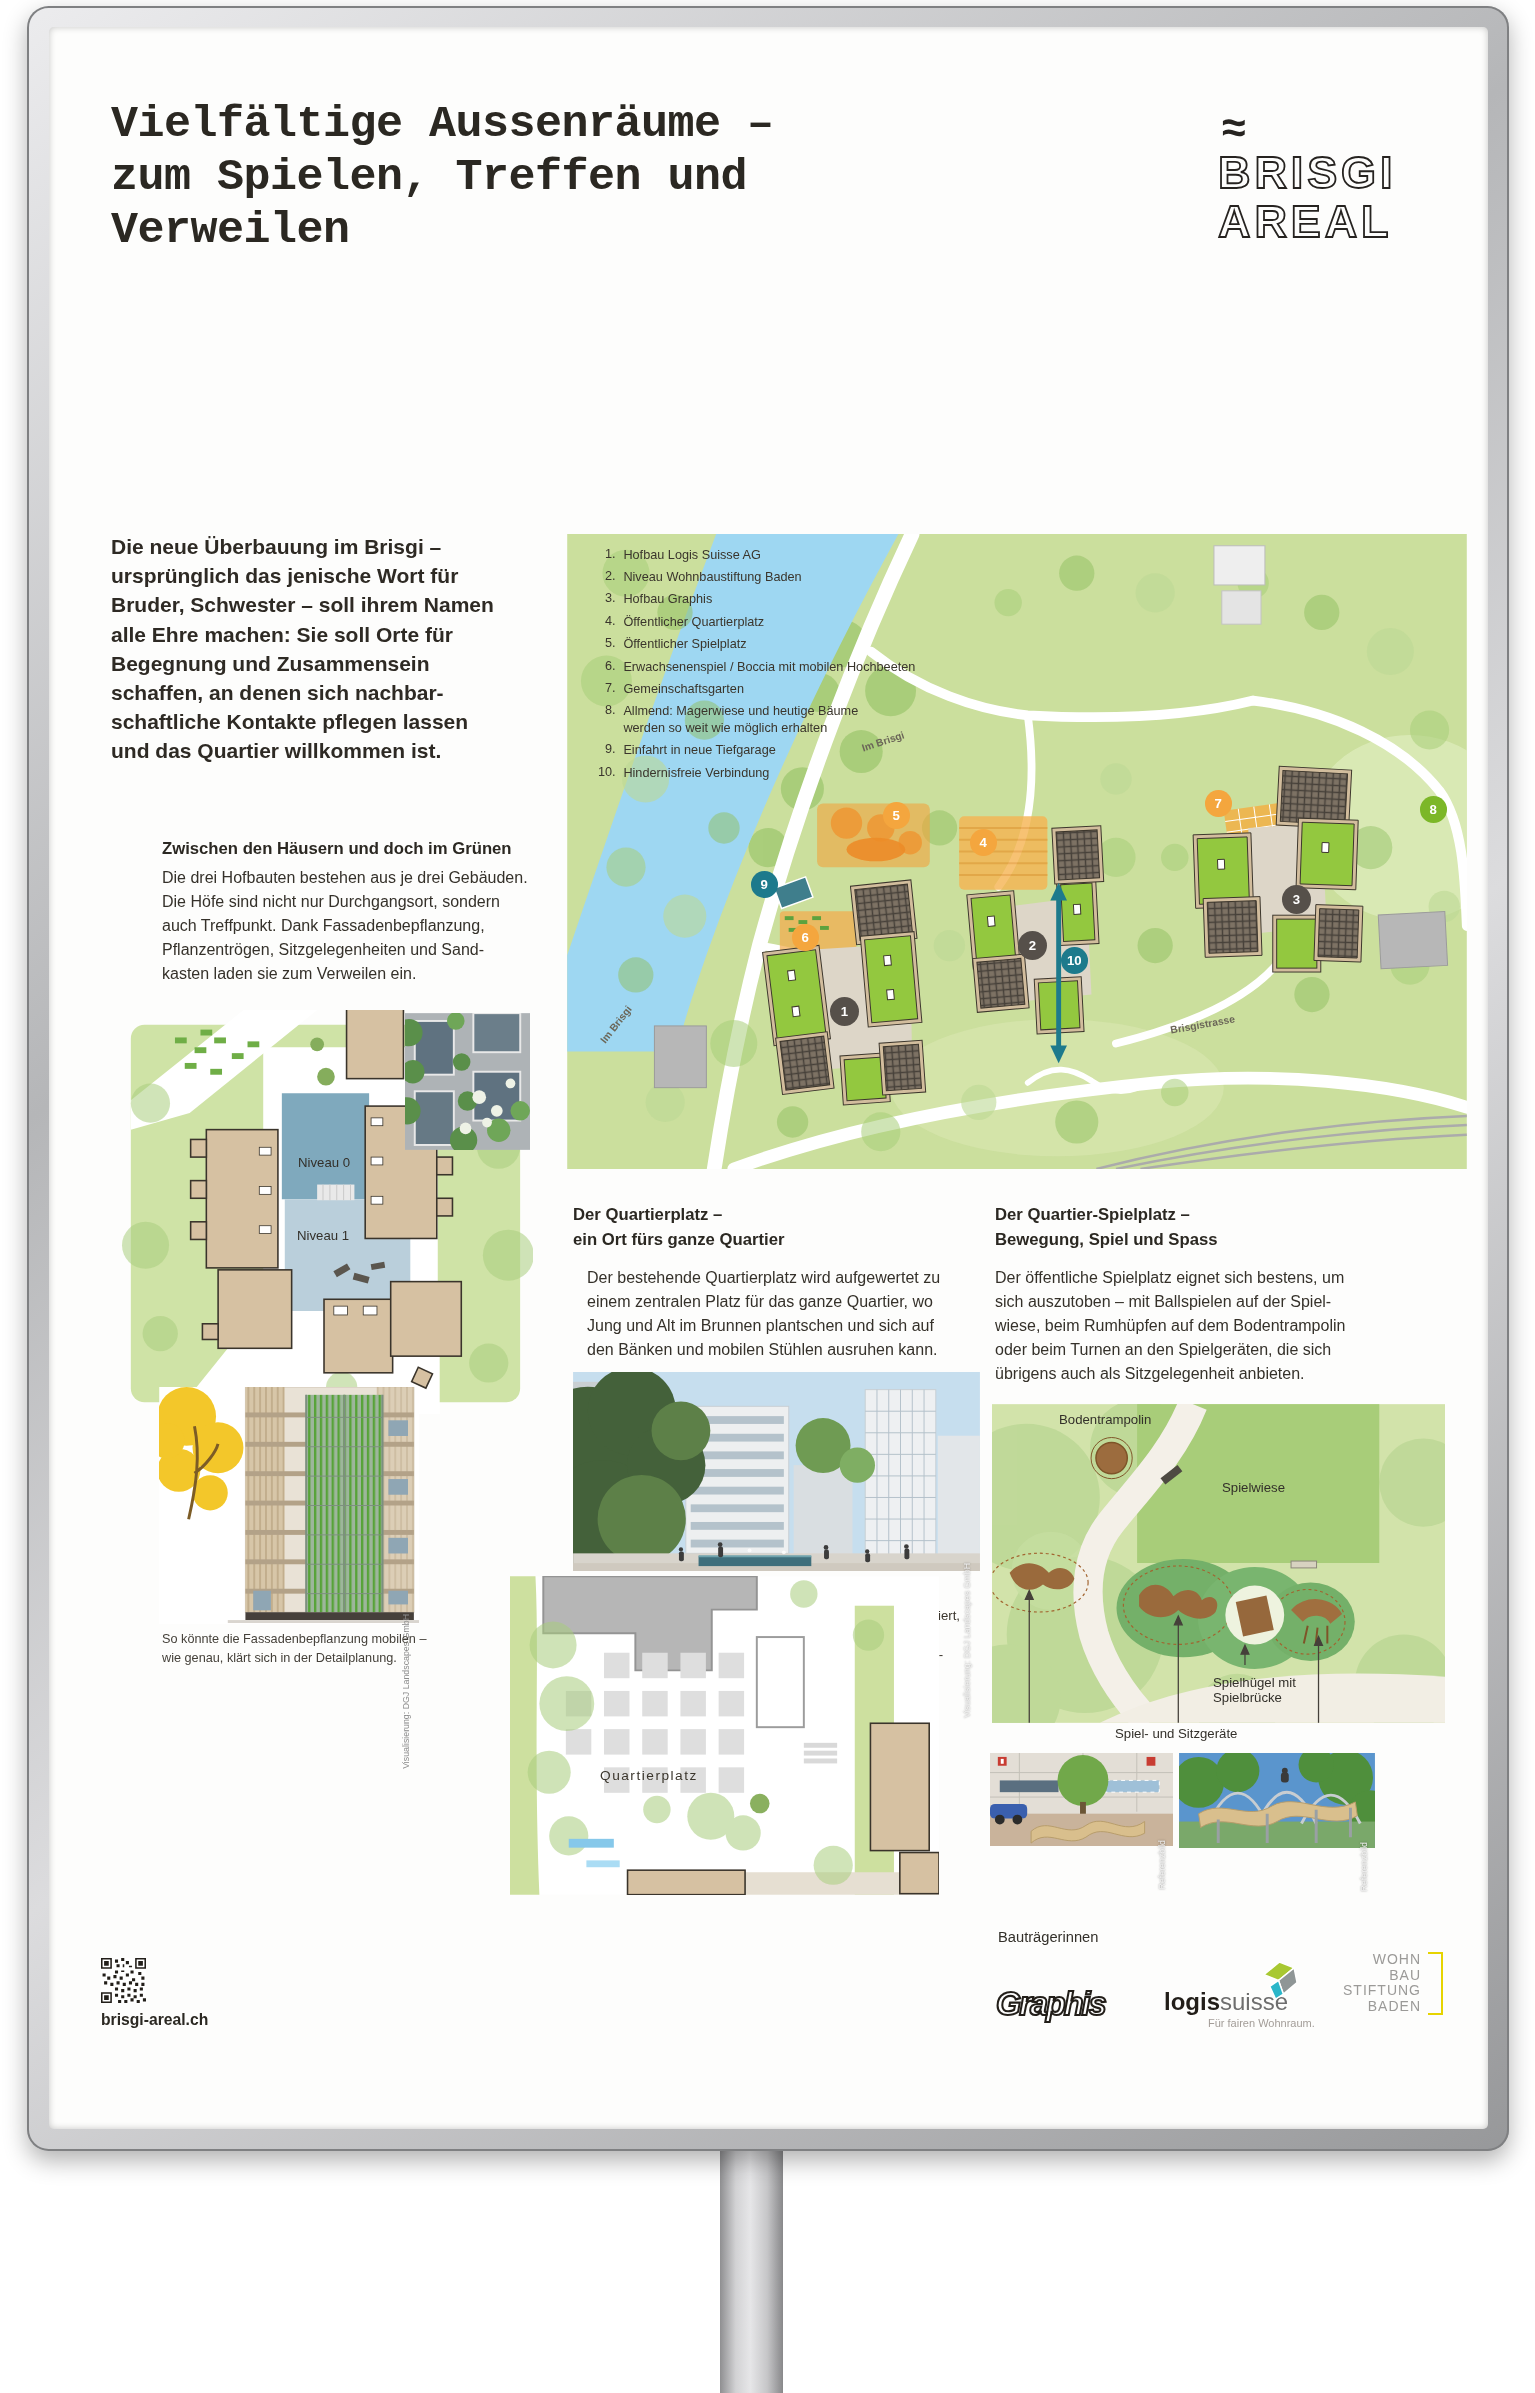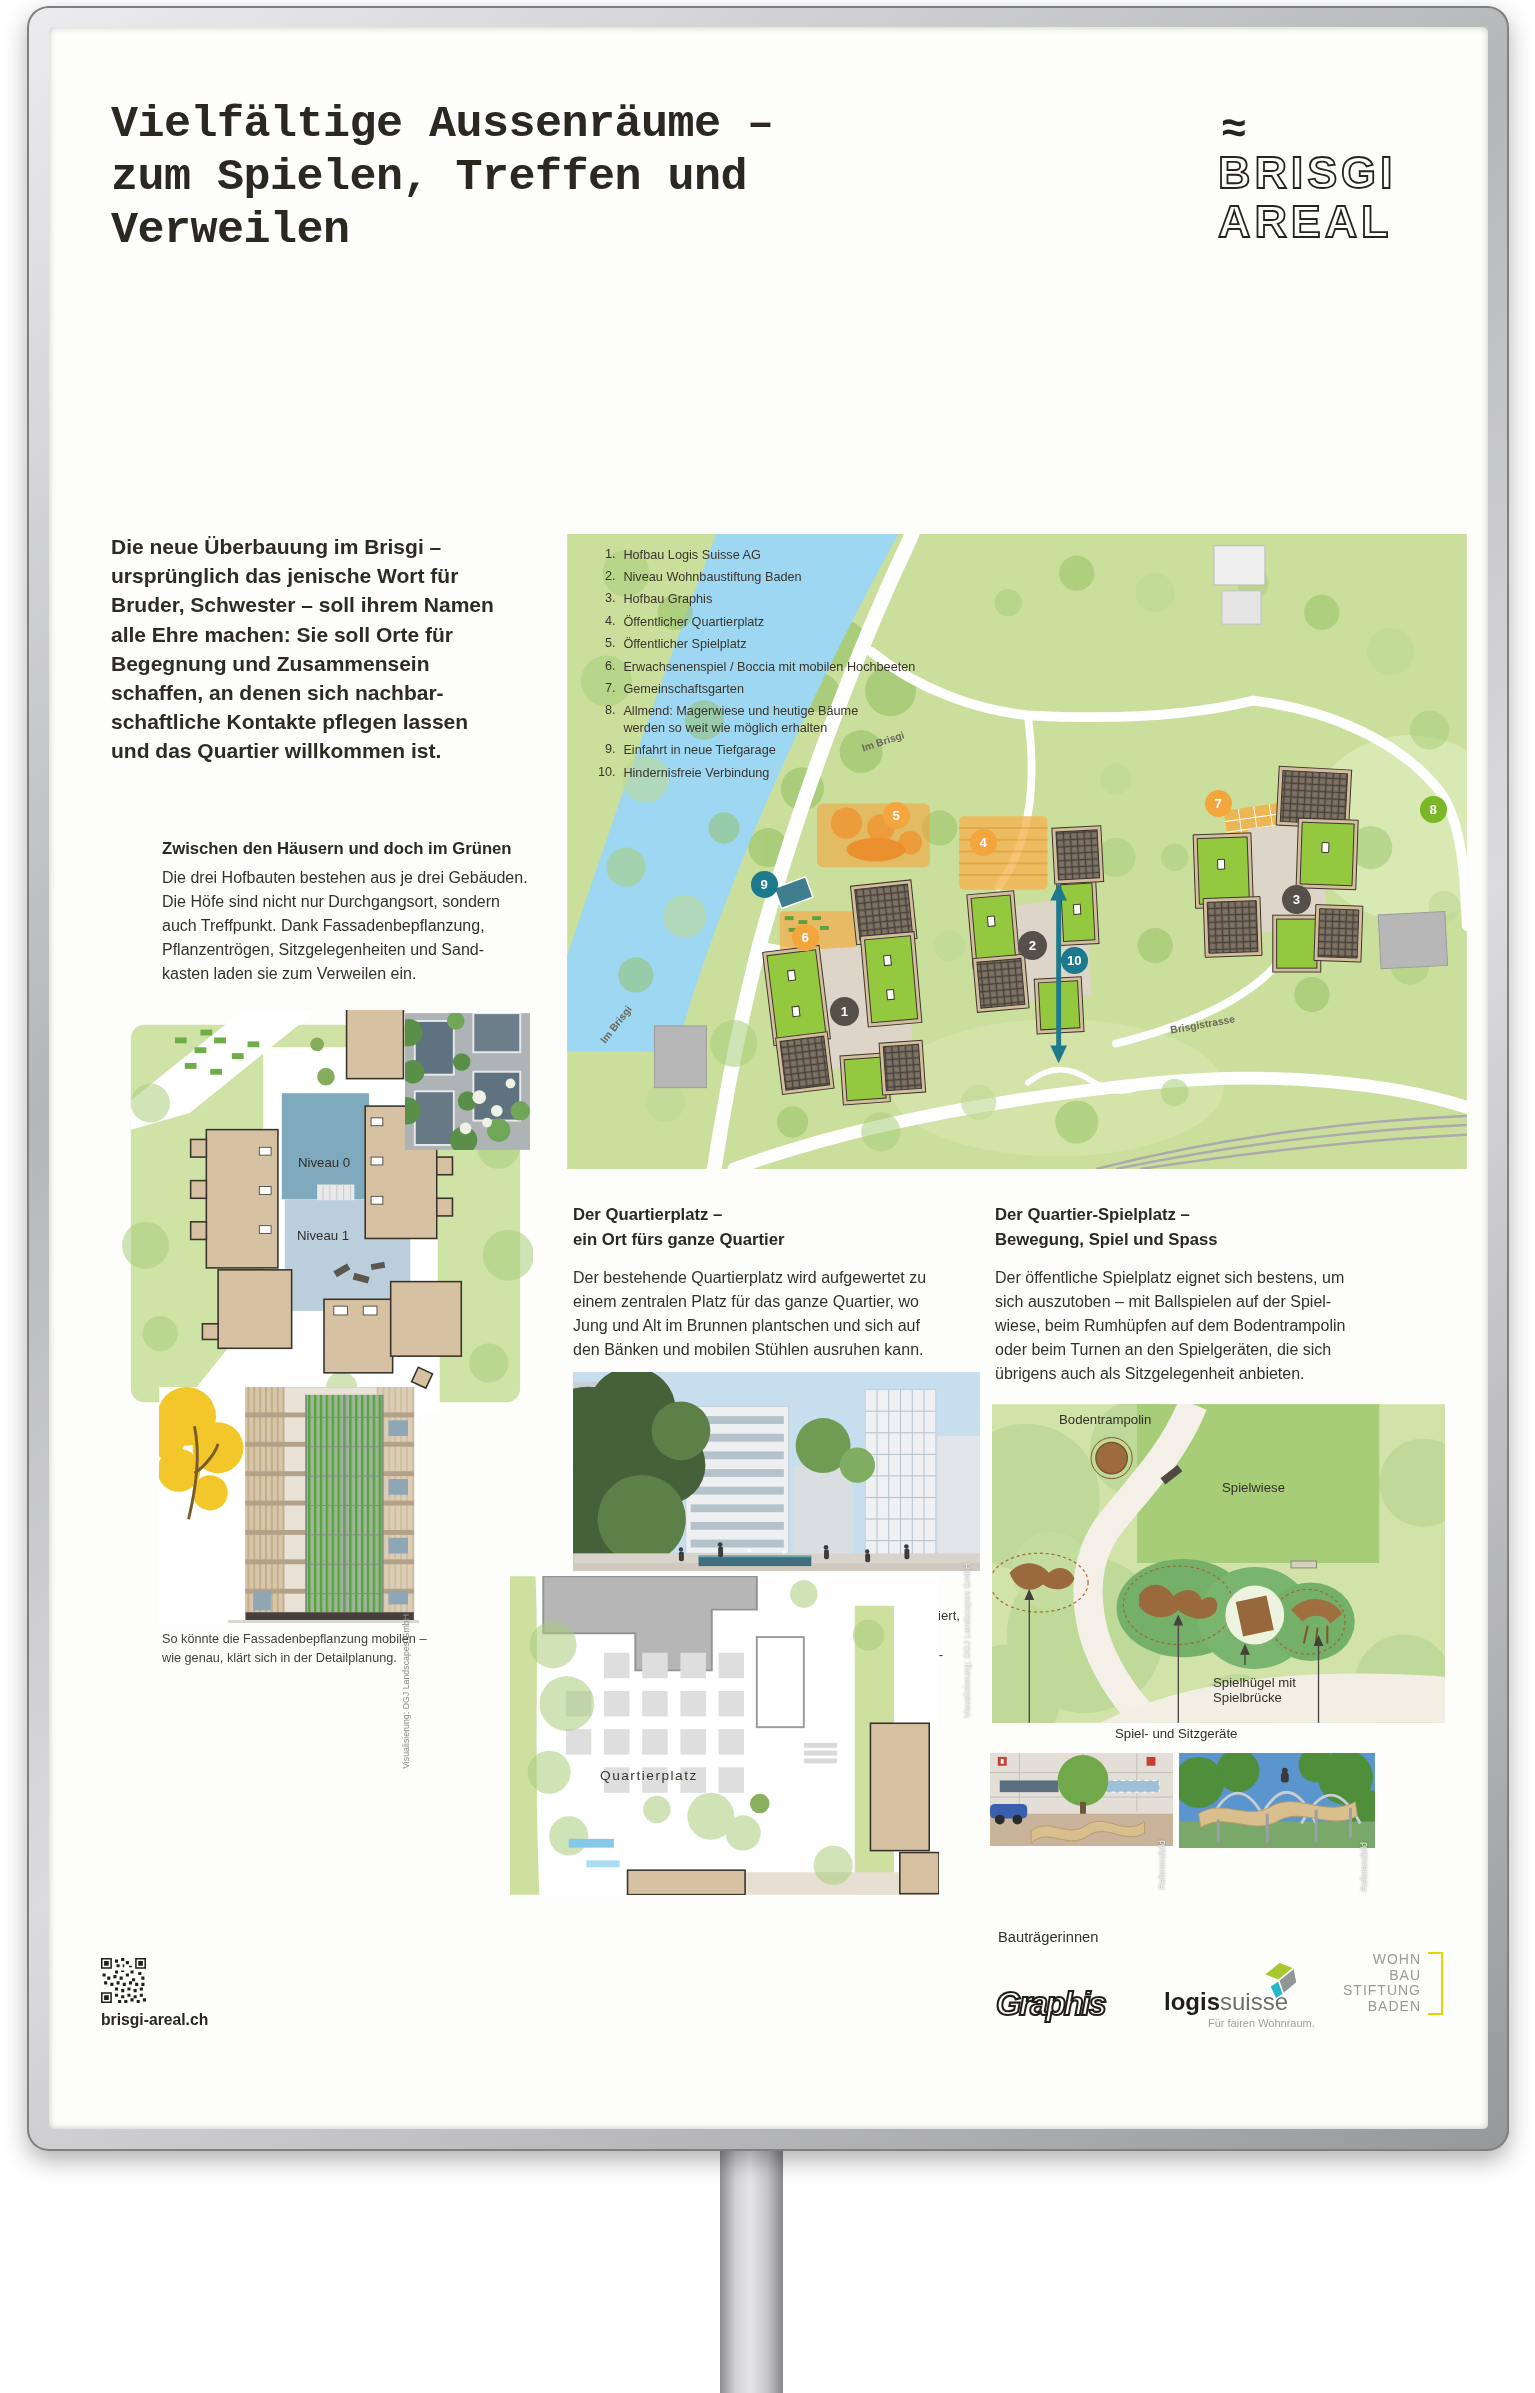--- a/index.html
+++ b/index.html
@@ -505,21 +505,21 @@
         </g>
         <path d="M30,135 C38,100 42,70 36,40 M36,88 C48,80 58,66 60,58" stroke="#7c5c26" stroke-width="3" fill="none"></path>
       </svg>
       <div class="vcredit" style="right:7.8px;bottom:9.8px;color:#8a8a8a">Visualisierung: DGJ Landscapes GmbH</div>
     </div>
     <div class="abs caption prewrap" style="left:162px;top:1630px;width:314px">So könnte die Fassadenbepflanzung mobilen –
 wie genau, klärt sich in der Detailplanung.</div>
 
     <div class="abs h-sec prewrap" style="left:573px;top:1202px;width:421px">Der Quartierplatz –
 ein Ort fürs ganze Quartier</div>
-    <div class="abs b-sec prewrap" style="left:573px;top:1266px;width:421px">Der bestehende Quartierplatz wird aufgewertet zu
+    <div class="abs b-sec prewrap" style="left:587px;top:1266px;width:421px">Der bestehende Quartierplatz wird aufgewertet zu
 einem zentralen Platz für das ganze Quartier, wo
 Jung und Alt im Brunnen plantschen und sich auf
 den Bänken und mobilen Stühlen ausruhen kann.</div>
 
     <div class="abs" style="left:573px;top:1372px;width:407px;height:199px">
       <svg viewBox="0 0 415 203" width="407" height="199">
         <rect width="415" height="203" fill="#c6deee"></rect>
         <rect x="0" y="10" width="70" height="190" fill="#c9cfd2"></rect>
         <rect x="115" y="35" width="105" height="150" fill="#edeff0" stroke="#c8cfd4"></rect>
         <g fill="#a7b8c2" opacity=".8">

